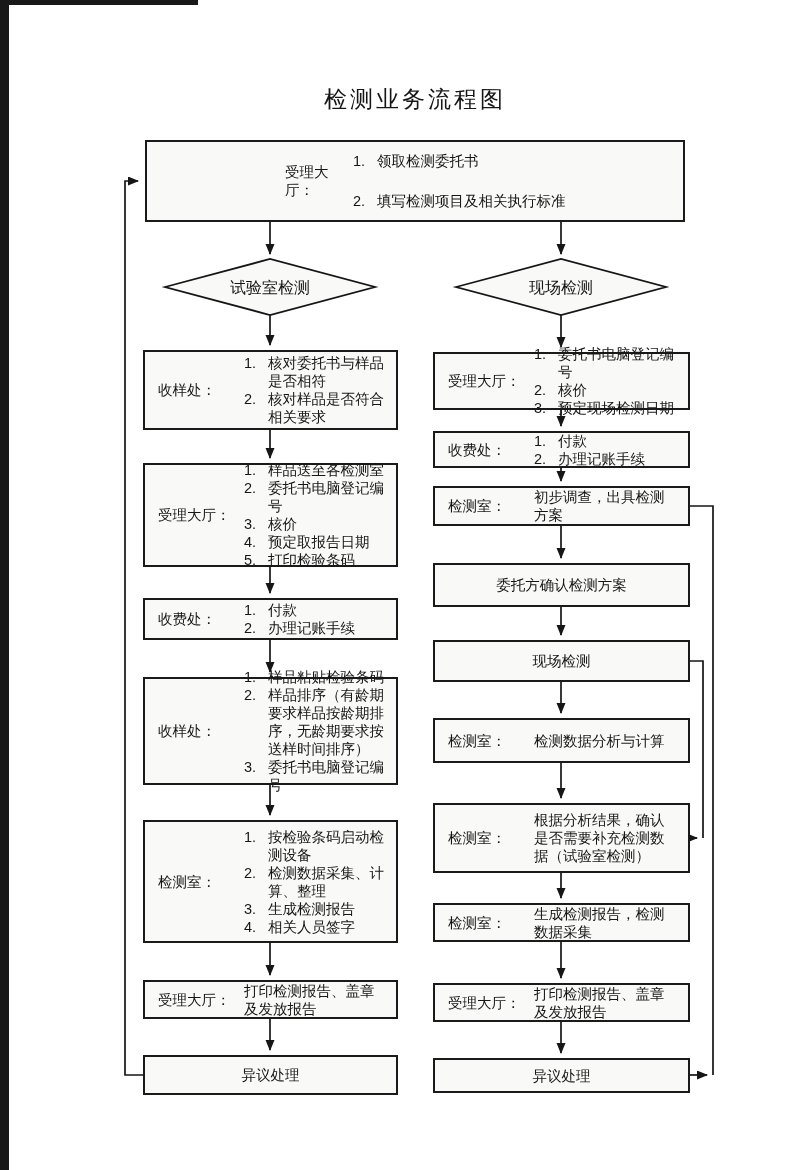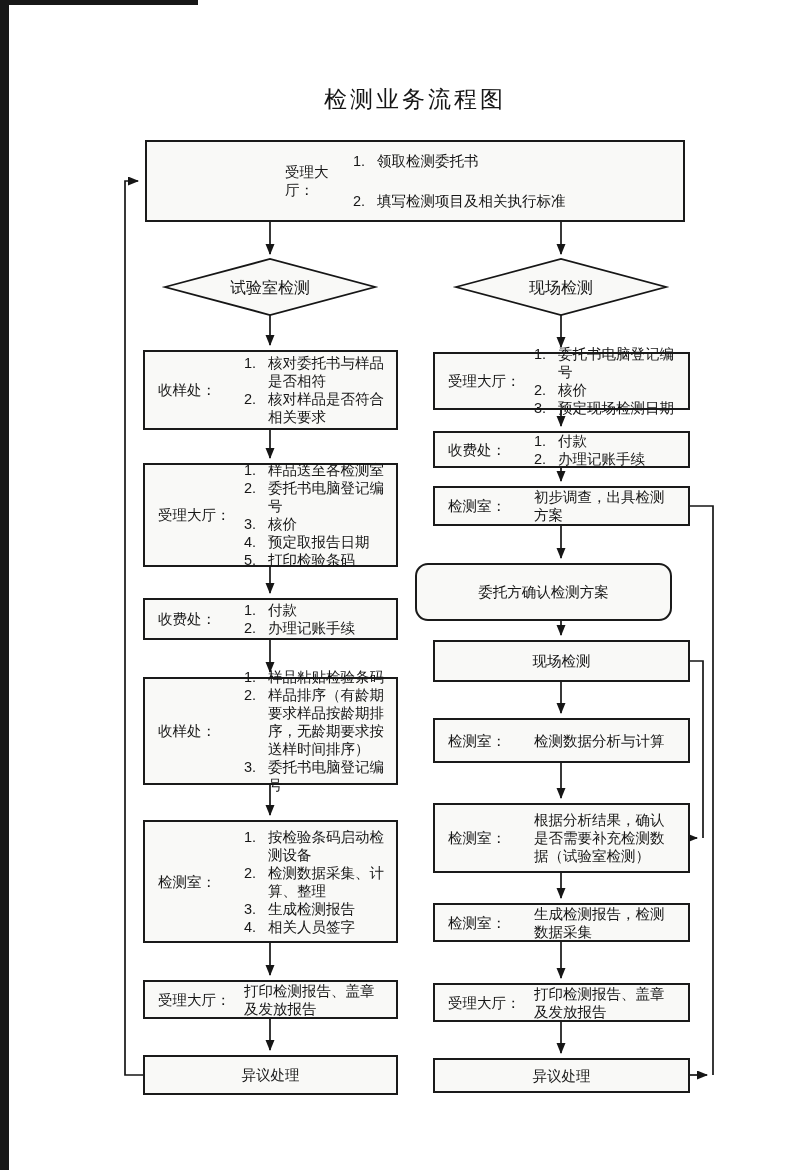--- a/index.html
+++ b/index.html
@@ -222,21 +222,21 @@
         <span class="t">办理记账手续</span>
       </div>
     </div>
   </div>
 
   <div class="box" style="left:433px;top:486px;width:257px;height:40px;">
     <span class="lbl">检测室：</span>
     <span class="txt">初步调查，出具检测方案</span>
   </div>
 
-  <div class="box center" style="left:415px;top:563px;width:257px;height:58px;border-radius:13px;">
+  <div class="box center" style="left:433px;top:563px;width:257px;height:44px;">
     <span class="txt">委托方确认检测方案</span>
   </div>
 
   <div class="box center" style="left:433px;top:640px;width:257px;height:42px;">
     <span class="txt">现场检测</span>
   </div>
 
   <div class="box" style="left:433px;top:718px;width:257px;height:45px;">
     <span class="lbl">检测室：</span>
     <span class="txt">检测数据分析与计算</span>

